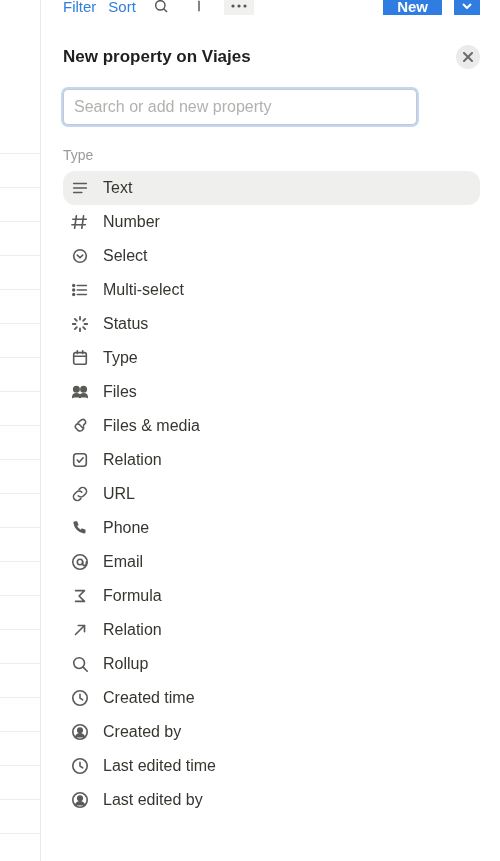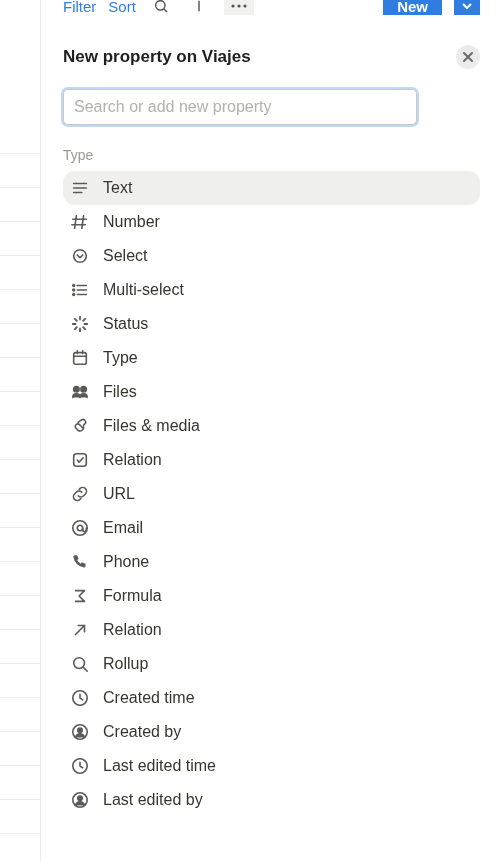--- a/index.html
+++ b/index.html
@@ -307,32 +307,32 @@
         <span class="type-icon">
           <svg width="18" height="18" viewBox="0 0 20 20" fill="none" stroke="currentColor" stroke-width="1.8" stroke-linecap="round" stroke-linejoin="round">
             <use href="#ic-url"></use>
           </svg>
         </span>
         <span>URL</span>
       </div>
       <div class="type-item">
         <span class="type-icon">
           <svg width="18" height="18" viewBox="0 0 20 20" fill="none" stroke="currentColor" stroke-width="1.8" stroke-linecap="round" stroke-linejoin="round">
+            <use href="#ic-phone"></use>
+          </svg>
+        </span>
+        <span>Phone</span>
+      </div>
+      <div class="type-item">
+        <span class="type-icon">
+          <svg width="18" height="18" viewBox="0 0 20 20" fill="none" stroke="currentColor" stroke-width="1.8" stroke-linecap="round" stroke-linejoin="round">
             <use href="#ic-email"></use>
           </svg>
         </span>
         <span>Email</span>
-      </div>
-      <div class="type-item">
-        <span class="type-icon">
-          <svg width="18" height="18" viewBox="0 0 20 20" fill="none" stroke="currentColor" stroke-width="1.8" stroke-linecap="round" stroke-linejoin="round">
-            <use href="#ic-phone"></use>
-          </svg>
-        </span>
-        <span>Phone</span>
       </div>
       <div class="type-item">
         <span class="type-icon">
           <svg width="18" height="18" viewBox="0 0 20 20" fill="none" stroke="currentColor" stroke-width="1.8" stroke-linecap="round" stroke-linejoin="round">
             <use href="#ic-formula"></use>
           </svg>
         </span>
         <span>Formula</span>
       </div>
       <div class="type-item">

